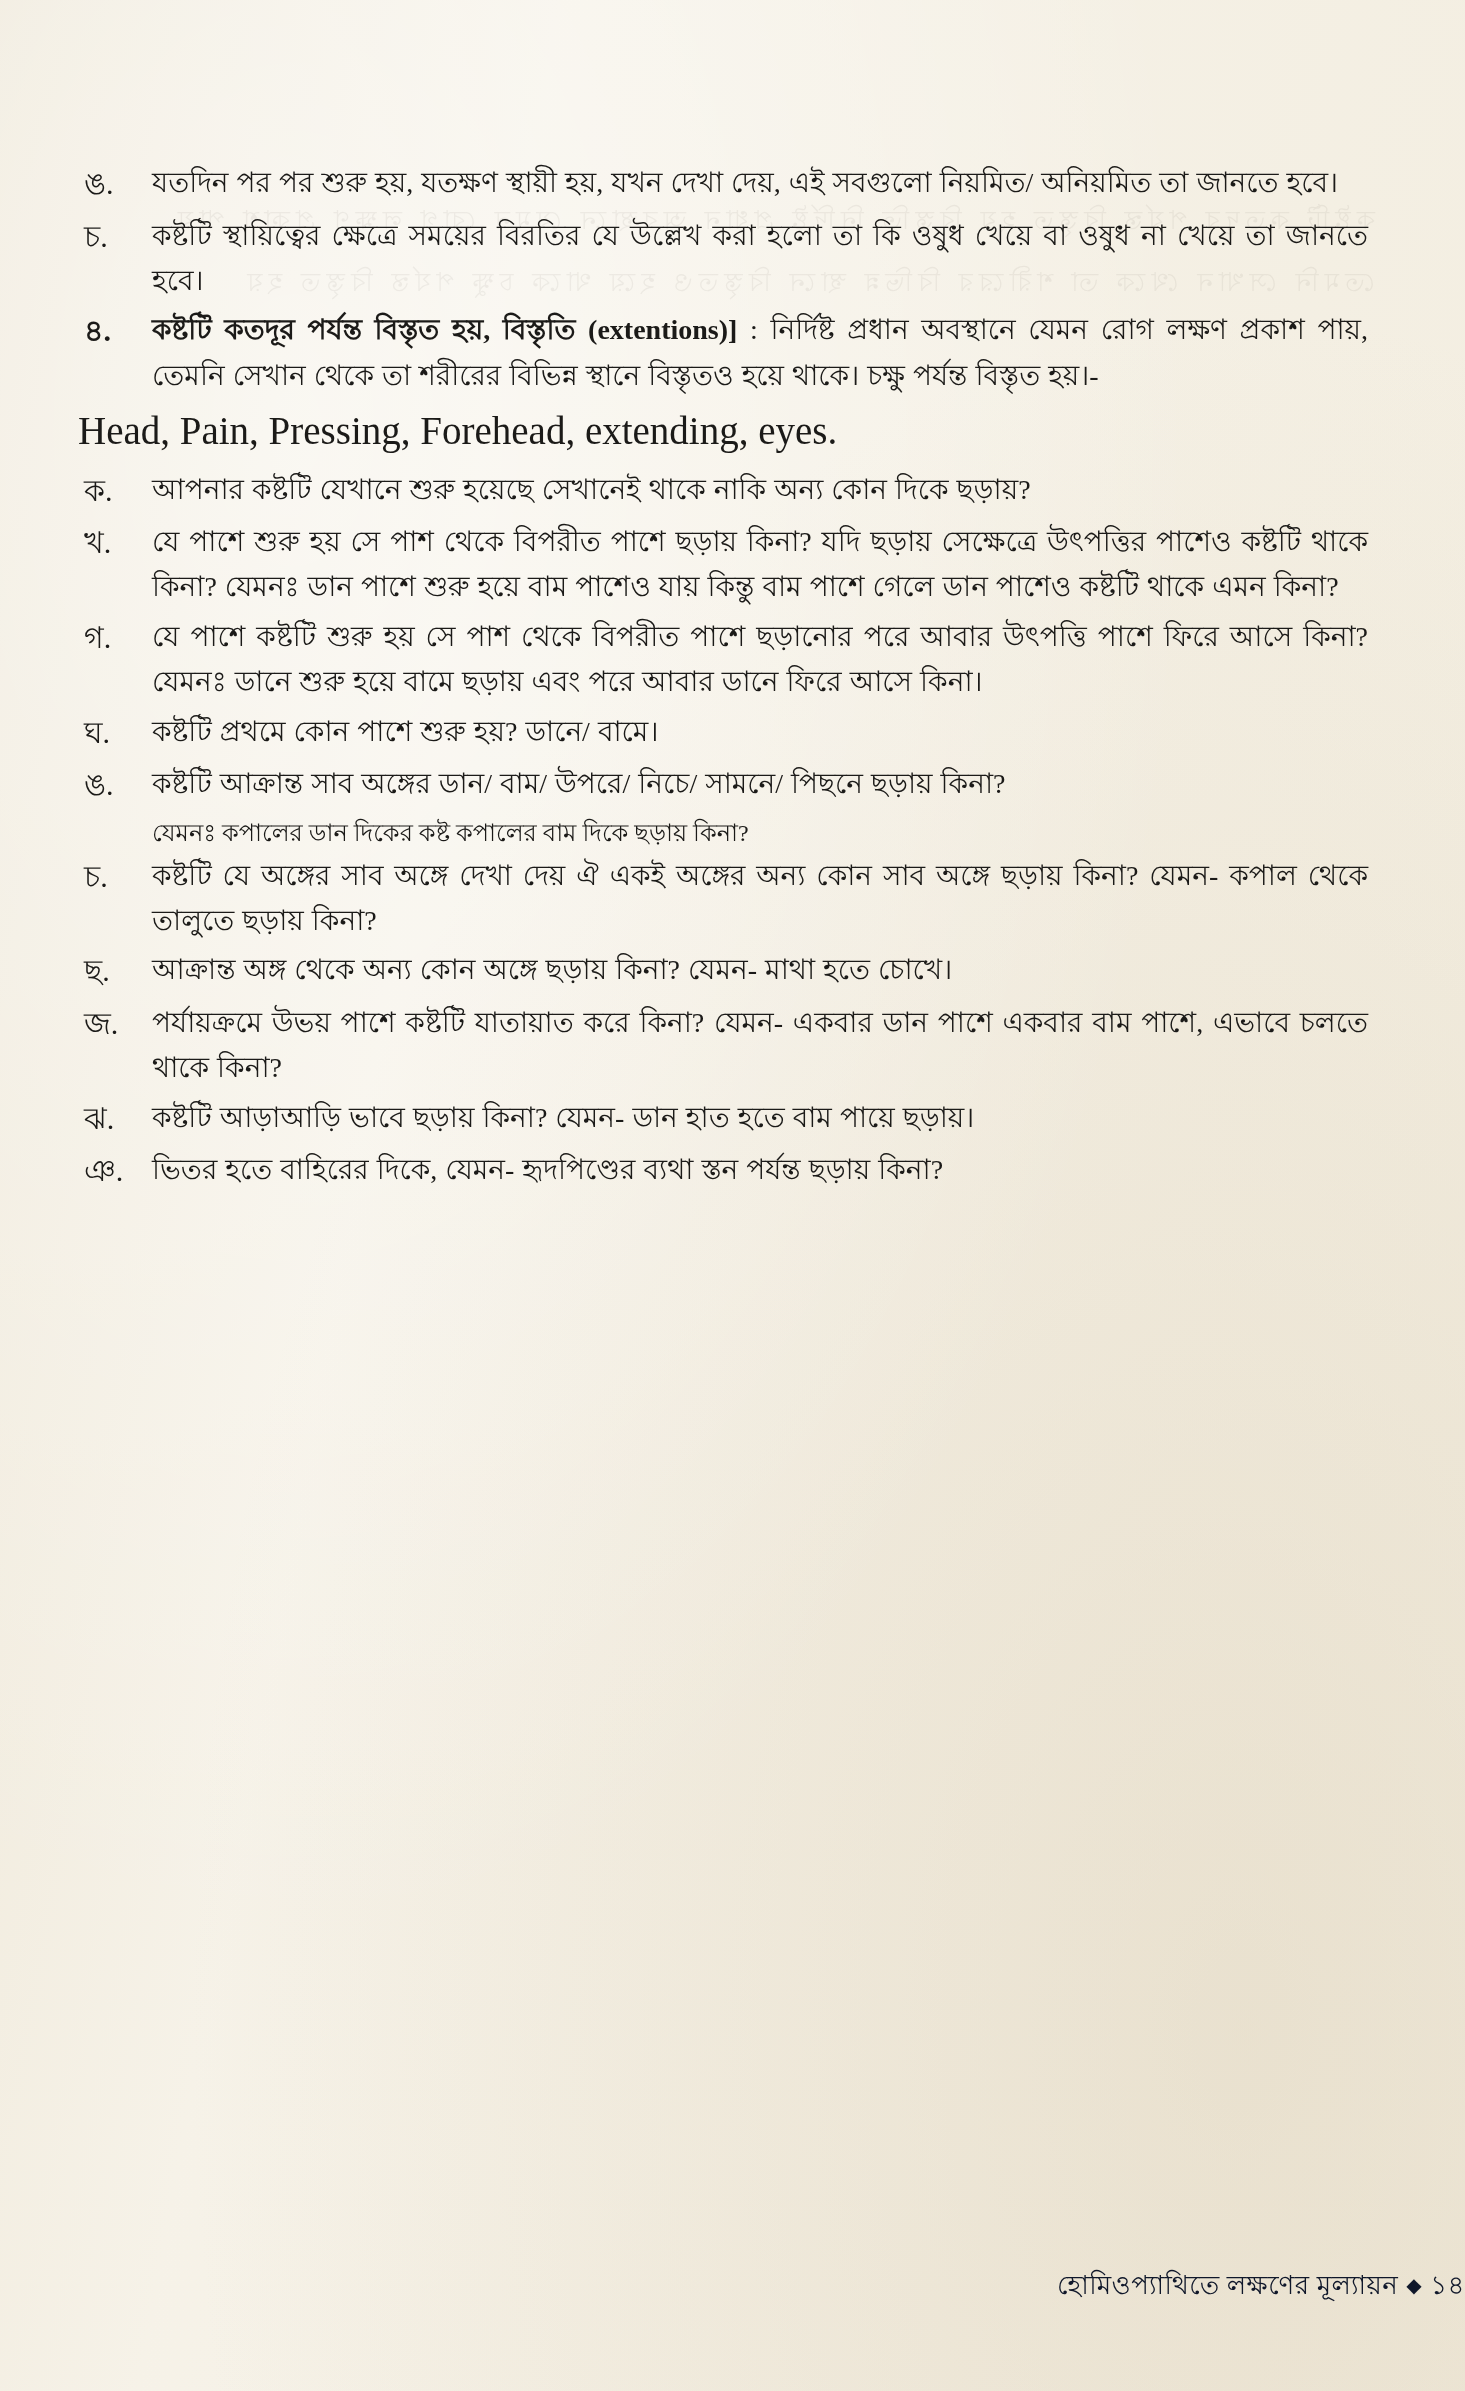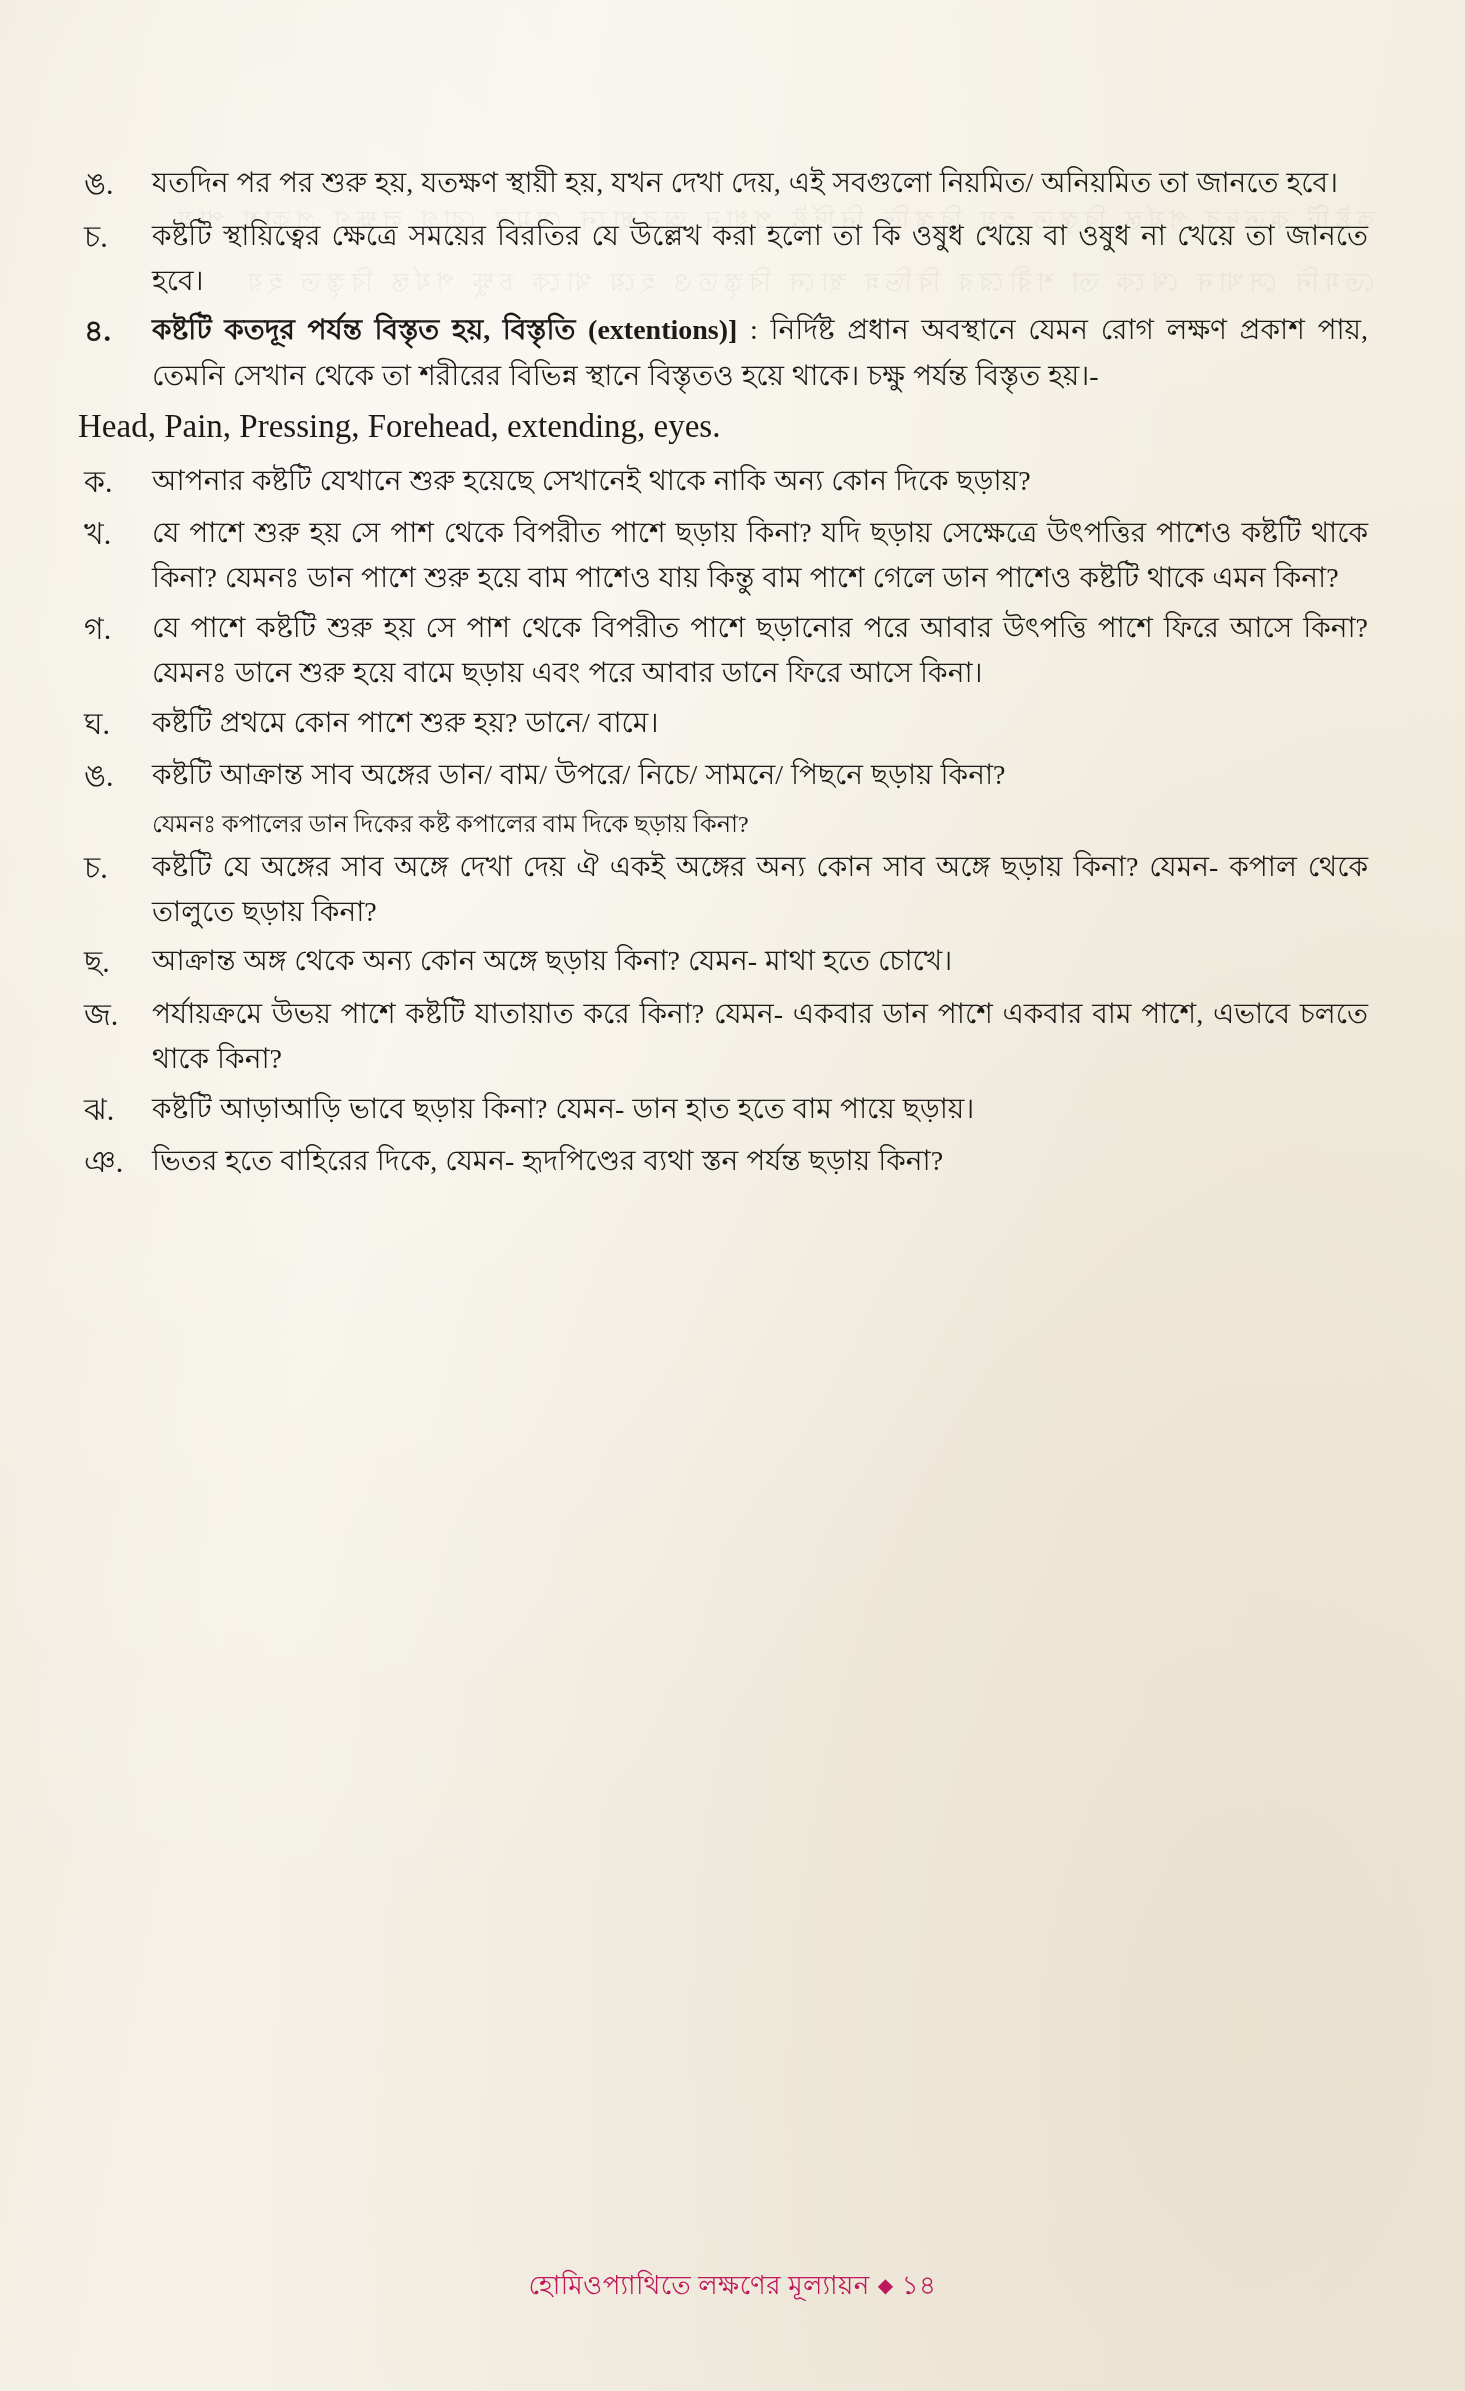--- a/index.html
+++ b/index.html
@@ -60,40 +60,40 @@
     font-size: 28px;
     line-height: 1.62;
     text-align: justify;
     text-justify: inter-word;
     word-spacing: 1px;
   }
   .bold {
     font-weight: bold;
   }
   .latin-line {
-    font-size: 33px;
+    font-size: 39px;
     line-height: 1.5;
     margin: 2px 0 6px 0;
     padding-left: 0px;
   }
   .indent-block {
     padding-left: 74px;
     font-size: 24px;
     line-height: 1.62;
     text-align: justify;
   }
   .footer {
     position: absolute;
     left: 0;
     right: 0;
     bottom: 82px;
-    text-align: center;
+    text-align: right;
     font-size: 26px;
     letter-spacing: 0.5px;
-    color: #be185d;
+    color: #0f172a;
   }
   .footer .diamond {
     font-size: 20px;
     padding: 0 8px;
     vertical-align: 2px;
   }
   .ghost-layer {
     position: absolute;
     inset: 0;
     opacity: 0.06;

